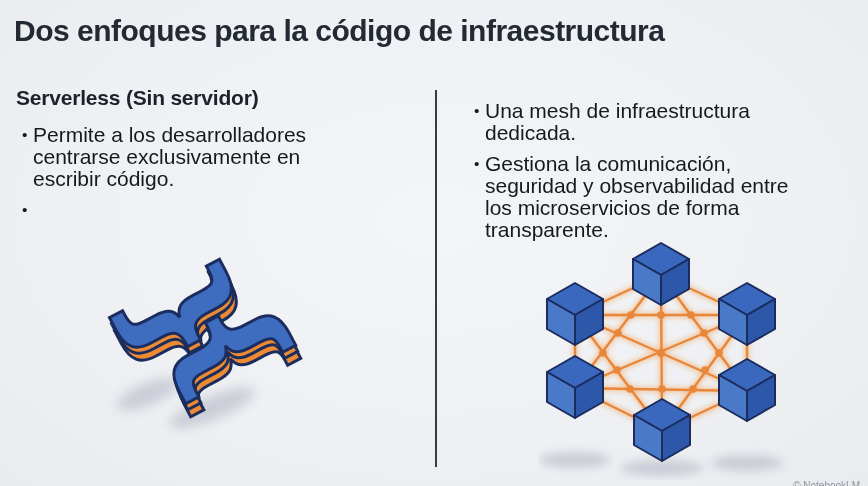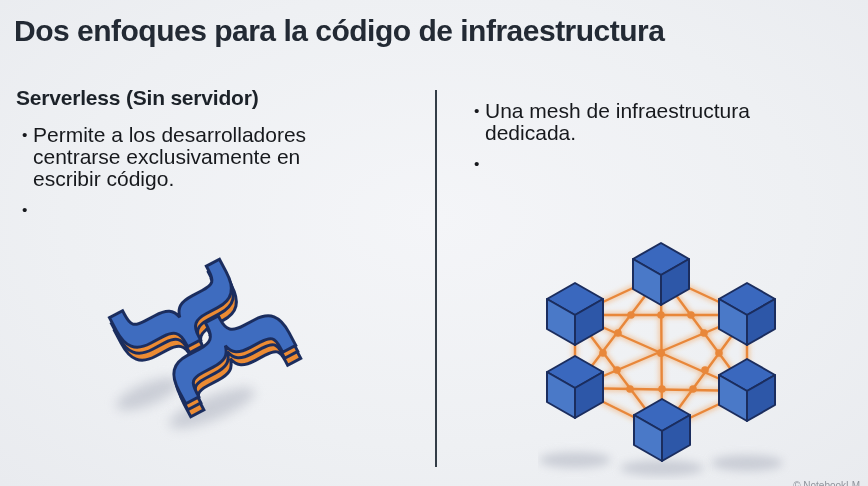--- a/index.html
+++ b/index.html
@@ -115,20 +115,21 @@
   </section>
 
   <section class="column right">
     <ul class="bullets">
       <li>
         <span class="marker">•</span>
         <span class="btext">Una mesh de infraestructura dedicada.</span>
       </li>
       <li>
         <span class="marker">•</span>
+        <span class="btext">Gestiona la comunicación, seguridad y observabilidad entre los microservicios de forma transparente.</span>
       </li>
     </ul>
   </section>
 
   <svg class="illustration illus-left" width="246" height="204" viewBox="0 0 246 204" aria-hidden="true">
     <defs>
       <filter id="blurL" x="-60%" y="-60%" width="220%" height="220%">
         <feGaussianBlur stdDeviation="6"></feGaussianBlur>
       </filter>
     </defs>

